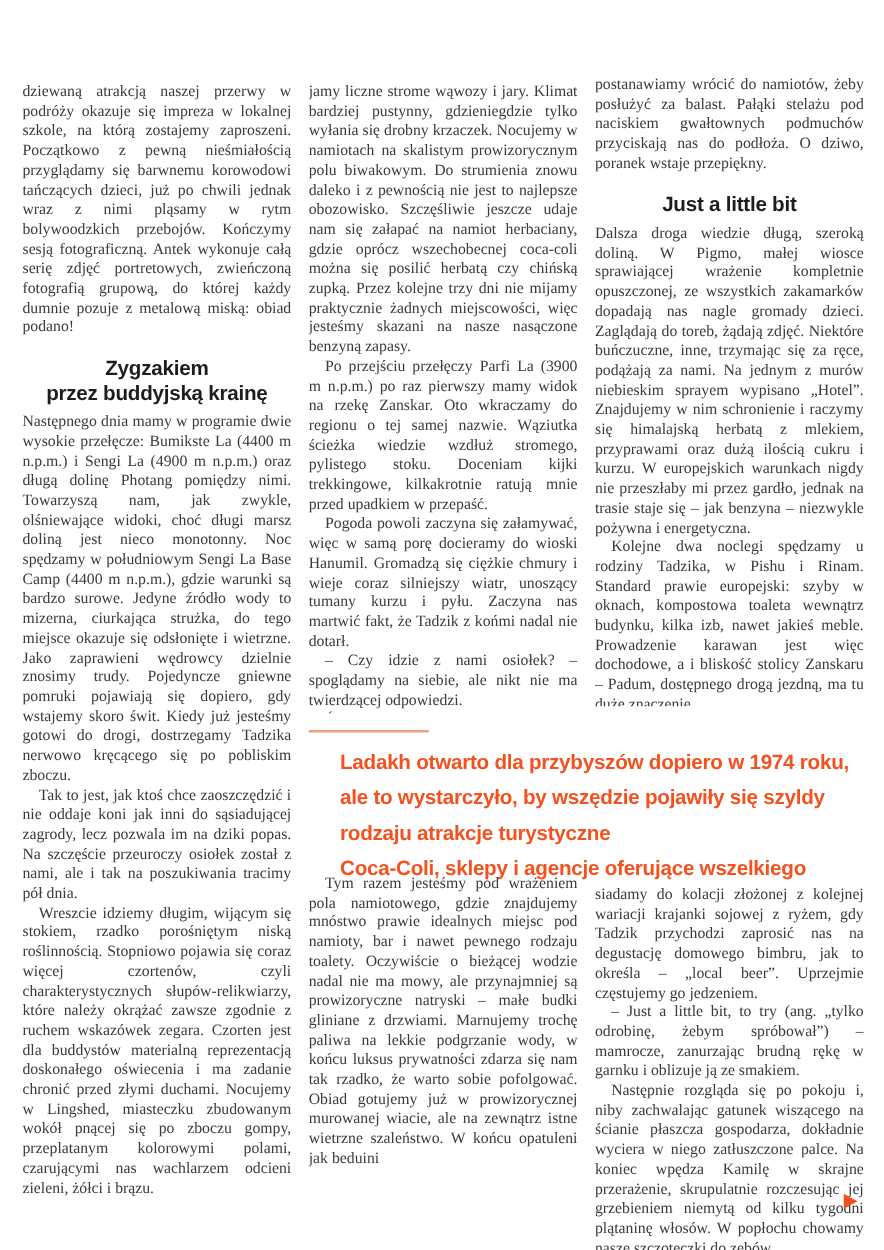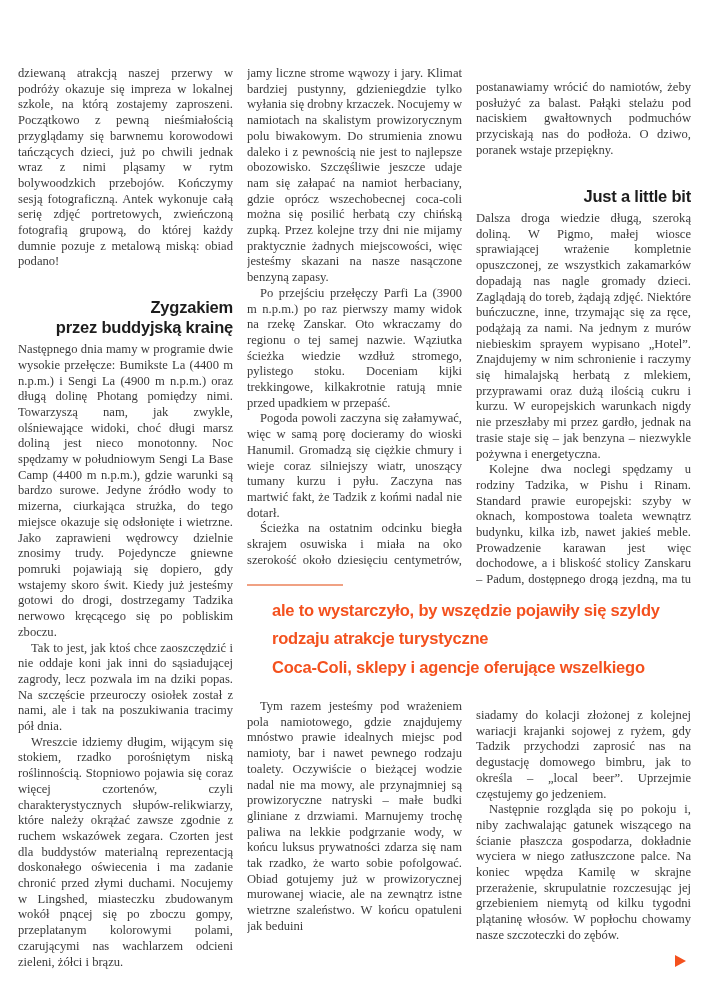--- a/index.html
+++ b/index.html
@@ -26,29 +26,29 @@
     overflow: hidden;
   }
   .col p.para { margin: 0; text-indent: 13px; }
   .col p.para.flush { text-indent: 0; }
   .col h3.heading {
     font-family: "Liberation Sans", "DejaVu Sans", sans-serif;
     font-weight: bold;
     font-size: 16.5px;
     line-height: 19.5px;
     letter-spacing: -0.2px;
-    margin: 28px 0 5px 0;
+    margin: 16px 0 5px 0;
     white-space: pre-line;
     color: #1d1d1d;
-    text-align: right;
+    text-align: center;
     text-indent: 0;
   }
   #col-left        { left: 18px;  top: 66px;  height: 930px; }
   #col-mid-top     { left: 247px; top: 66px;  height: 505px; }
-  #col-right-top   { left: 476px; top: 80px;  height: 505px; }
+  #col-right-top   { left: 476px; top: 60px;  height: 505px; }
   #col-mid-bottom  { left: 247px; top: 699px; height: 292px; }
   #col-right-bottom{ left: 476px; top: 708px; height: 292px; }
   .quote-rule {
     position: absolute;
     left: 247px; top: 584px;
     width: 96px; height: 2px;
     background: var(--rule);
   }
   .pull-quote {
     position: absolute;
@@ -81,39 +81,42 @@
       <h3 class="heading">Zygzakiem
 przez buddyjską krainę</h3>
       <p class="para flush">Następnego dnia mamy w programie dwie wysokie przełęcze: Bumikste La (4400 m n.p.m.) i Sengi La (4900 m n.p.m.) oraz długą dolinę Photang pomiędzy nimi. Towarzyszą nam, jak zwykle, olśniewające widoki, choć długi marsz doliną jest nieco monotonny. Noc spędzamy w południowym Sengi La Base Camp (4400 m n.p.m.), gdzie warunki są bardzo surowe. Jedyne źródło wody to mizerna, ciurkająca strużka, do tego miejsce okazuje się odsłonięte i wietrzne. Jako zaprawieni wędrowcy dzielnie znosimy trudy. Pojedyncze gniewne pomruki pojawiają się dopiero, gdy wstajemy skoro świt. Kiedy już jesteśmy gotowi do drogi, dostrzegamy Tadzika nerwowo kręcącego się po pobliskim zboczu.</p>
       <p class="para">Tak to jest, jak ktoś chce zaoszczędzić i nie oddaje koni jak inni do sąsiadującej zagrody, lecz pozwala im na dziki popas. Na szczęście przeuroczy osiołek został z nami, ale i tak na poszukiwania tracimy pół dnia.</p>
       <p class="para">Wreszcie idziemy długim, wijącym się stokiem, rzadko porośniętym niską roślinnością. Stopniowo pojawia się coraz więcej czortenów, czyli charakterystycznych słupów-relikwiarzy, które należy okrążać zawsze zgodnie z ruchem wskazówek zegara. Czorten jest dla buddystów materialną reprezentacją doskonałego oświecenia i ma zadanie chronić przed złymi duchami. Nocujemy w Lingshed, miasteczku zbudowanym wokół pnącej się po zboczu gompy, przeplatanym kolorowymi polami, czarującymi nas wachlarzem odcieni zieleni, żółci i brązu.</p>
     </div>
   <div id="col-mid-top" class="col">
       <p class="para flush">jamy liczne strome wąwozy i jary. Klimat bardziej pustynny, gdzieniegdzie tylko wyłania się drobny krzaczek. Nocujemy w namiotach na skalistym prowizorycznym polu biwakowym. Do strumienia znowu daleko i z pewnością nie jest to najlepsze obozowisko. Szczęśliwie jeszcze udaje nam się załapać na namiot herbaciany, gdzie oprócz wszechobecnej coca-coli można się posilić herbatą czy chińską zupką. Przez kolejne trzy dni nie mijamy praktycznie żadnych miejscowości, więc jesteśmy skazani na nasze nasączone benzyną zapasy.</p>
       <p class="para">Po przejściu przełęczy Parfi La (3900 m n.p.m.) po raz pierwszy mamy widok na rzekę Zanskar. Oto wkraczamy do regionu o tej samej nazwie. Wąziutka ścieżka wiedzie wzdłuż stromego, pylistego stoku. Doceniam kijki trekkingowe, kilkakrotnie ratują mnie przed upadkiem w przepaść.</p>
       <p class="para">Pogoda powoli zaczyna się załamywać, więc w samą porę docieramy do wioski Hanumil. Gromadzą się ciężkie chmury i wieje coraz silniejszy wiatr, unoszący tumany kurzu i pyłu. Zaczyna nas martwić fakt, że Tadzik z końmi nadal nie dotarł.</p>
+      <p class="para">– Czy idzie z nami osiołek? – spoglądamy na siebie, ale nikt nie ma twierdzącej odpowiedzi.</p>
       <p class="para">Ścieżka na ostatnim odcinku biegła skrajem osuwiska i miała na oko szerokość około dziesięciu centymetrów, mamy więc wizję naszych koni leżących na dnie wą-</p>
     </div>
   <div id="col-right-top" class="col">
       <p class="para flush">postanawiamy wrócić do namiotów, żeby posłużyć za balast. Pałąki stelażu pod naciskiem gwałtownych podmuchów przyciskają nas do podłoża. O dziwo, poranek wstaje przepiękny.</p>
       <h3 class="heading">Just a little bit</h3>
       <p class="para flush">Dalsza droga wiedzie długą, szeroką doliną. W Pigmo, małej wiosce sprawiającej wrażenie kompletnie opuszczonej, ze wszystkich zakamarków dopadają nas nagle gromady dzieci. Zaglądają do toreb, żądają zdjęć. Niektóre buńczuczne, inne, trzymając się za ręce, podążają za nami. Na jednym z murów niebieskim sprayem wypisano „Hotel”. Znajdujemy w nim schronienie i raczymy się himalajską herbatą z mlekiem, przyprawami oraz dużą ilością cukru i kurzu. W europejskich warunkach nigdy nie przeszłaby mi przez gardło, jednak na trasie staje się – jak benzyna – niezwykle pożywna i energetyczna.</p>
       <p class="para">Kolejne dwa noclegi spędzamy u rodziny Tadzika, w Pishu i Rinam. Standard prawie europejski: szyby w oknach, kompostowa toaleta wewnątrz budynku, kilka izb, nawet jakieś meble. Prowadzenie karawan jest więc dochodowe, a i bliskość stolicy Zanskaru – Padum, dostępnego drogą jezdną, ma tu duże znaczenie.</p>
     </div>
 
   <div class="quote-rule"></div>
   <div class="pull-quote">
+      <div class="quote-line">Ladakh otwarto dla przybyszów dopiero w 1974 roku,</div>
       <div class="quote-line">ale to wystarczyło, by wszędzie pojawiły się szyldy</div>
       <div class="quote-line">rodzaju atrakcje turystyczne</div>
       <div class="quote-line">Coca-Coli, sklepy i agencje oferujące wszelkiego</div>
     </div>
 
   <div id="col-mid-bottom" class="col">
       <p class="para">Tym razem jesteśmy pod wrażeniem pola namiotowego, gdzie znajdujemy mnóstwo prawie idealnych miejsc pod namioty, bar i nawet pewnego rodzaju toalety. Oczywiście o bieżącej wodzie nadal nie ma mowy, ale przynajmniej są prowizoryczne natryski – małe budki gliniane z drzwiami. Marnujemy trochę paliwa na lekkie podgrzanie wody, w końcu luksus prywatności zdarza się nam tak rzadko, że warto sobie pofolgować. Obiad gotujemy już w prowizorycznej murowanej wiacie, ale na zewnątrz istne wietrzne szaleństwo. W końcu opatuleni jak beduini</p>
     </div>
   <div id="col-right-bottom" class="col">
       <p class="para flush">siadamy do kolacji złożonej z kolejnej wariacji krajanki sojowej z ryżem, gdy Tadzik przychodzi zaprosić nas na degustację domowego bimbru, jak to określa – „local beer”. Uprzejmie częstujemy go jedzeniem.</p>
+      <p class="para">– Just a little bit, to try (ang. „tylko odrobinę, żebym spróbował”) – mamrocze, zanurzając brudną rękę w garnku i oblizuje ją ze smakiem.</p>
       <p class="para">Następnie rozgląda się po pokoju i, niby zachwalając gatunek wiszącego na ścianie płaszcza gospodarza, dokładnie wyciera w niego zatłuszczone palce. Na koniec wpędza Kamilę w skrajne przerażenie, skrupulatnie rozczesując jej grzebieniem niemytą od kilku tygodni plątaninę włosów. W popłochu chowamy nasze szczoteczki do zębów.</p>
     </div>
 
   <div class="end-marker"></div>
 
 </div>
 
 </body></html>

